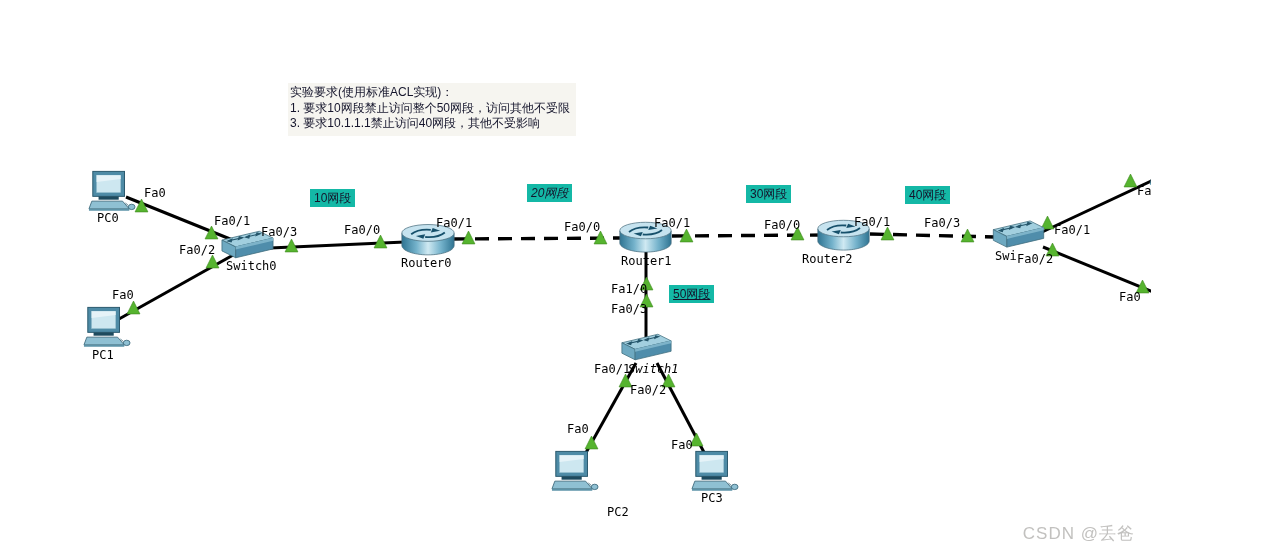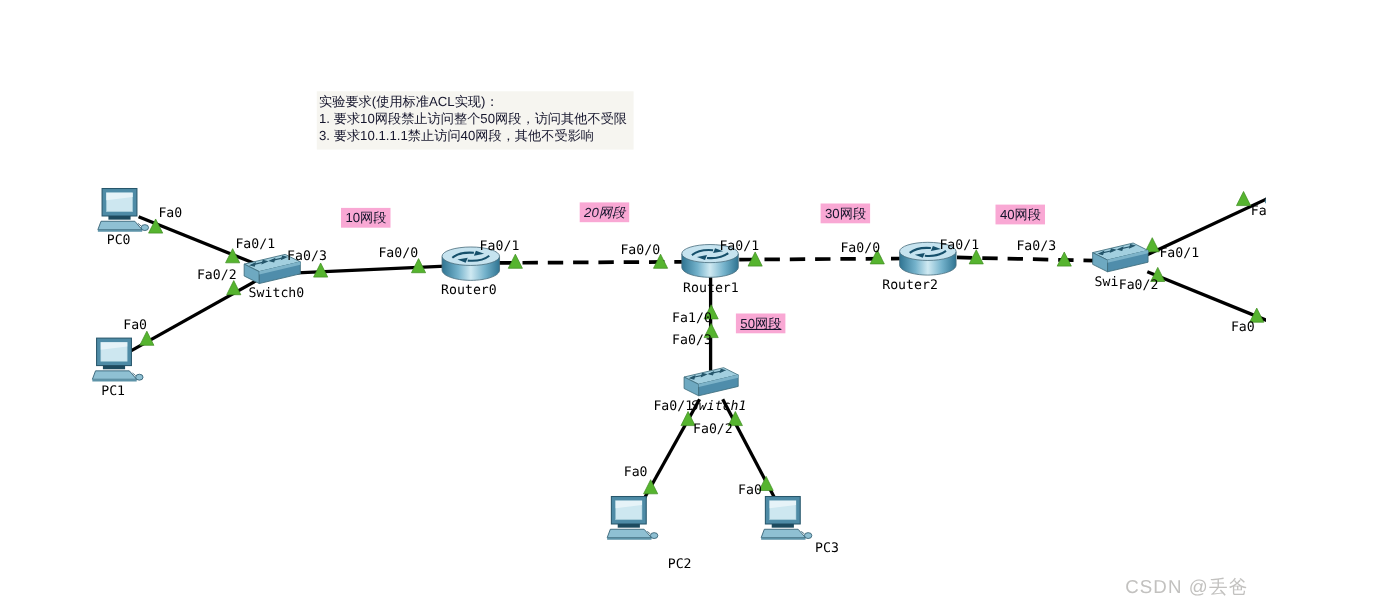--- a/index.html
+++ b/index.html
@@ -3,21 +3,21 @@
 <meta charset="utf-8">
 <style>
   html,body{margin:0;padding:0;background:#fff;}
   .stage{position:relative;width:1151px;height:550px;background:#ffffff;overflow:hidden;
          font-family:"DejaVu Sans Mono", monospace;}
   .wires{position:absolute;left:0;top:0;width:1267px;height:550px;}
   .lnk{stroke:#000;stroke-width:3;}
   .lnk.dashed{stroke-dasharray:14 9;stroke-width:3.4;}
   .plabel{position:absolute;font:12px "DejaVu Sans Mono", monospace;color:#000;white-space:nowrap;line-height:12px;}
   .dname{position:absolute;font:12px "DejaVu Sans Mono", monospace;color:#000;white-space:nowrap;line-height:12px;}
-  .seg{position:absolute;font:12px "Liberation Sans", sans-serif;color:#15152c;background:#f9a8d4;
+  .seg{position:absolute;font:12px "Liberation Sans", sans-serif;color:#15152c;background:#14b8a6;
        padding:2px 4px;white-space:nowrap;line-height:14px;}
   .note{position:absolute;left:288px;top:83px;background:#f6f5f0;color:#15152c;
         font:12px "Liberation Sans", sans-serif;line-height:15.5px;padding:2px 6px 4px 2px;white-space:nowrap;}
   .watermark{position:absolute;right:16px;bottom:5px;font:17px "Liberation Sans", sans-serif;
              color:#c2c1bf;letter-spacing:1px;}
 </style>
 </head>
 <body>
 
 <div class="stage">
@@ -125,21 +125,21 @@
 
   <div class="seg" style="left:310px;top:189px;">10网段</div>
   <div class="seg" style="left:527px;top:184px;font-style:italic;">20网段</div>
   <div class="seg" style="left:746px;top:185px;">30网段</div>
   <div class="seg" style="left:905px;top:186px;">40网段</div>
   <div class="seg" style="left:669px;top:285px;text-decoration:underline;">50网段</div>
 
   <div class="dname" style="left:97px;top:212px;">PC0</div>
   <div class="dname" style="left:92px;top:349px;">PC1</div>
   <div class="dname" style="left:559px;top:506px;margin-left:48px;">PC2</div>
-  <div class="dname" style="left:701px;top:492px;margin-left:40px;">PC3</div>
+  <div class="dname" style="left:701px;top:492px;">PC3</div>
   <div class="dname" style="left:1158px;top:187px;">PC4</div>
   <div class="dname" style="left:1168px;top:322px;margin-top:12px;">PC5</div>
   <div class="dname" style="left:226px;top:260px;">Switch0</div>
   <div class="dname" style="left:628px;top:363px;font-style:italic;">Switch1</div>
   <div class="dname" style="left:995px;top:250px;">Swi</div>
   <div class="dname" style="left:401px;top:257px;">Router0</div>
   <div class="dname" style="left:621px;top:255px;">Router1</div>
   <div class="dname" style="left:802px;top:253px;">Router2</div>
 
   <div class="plabel" style="left:144px;top:187px;">Fa0</div>

